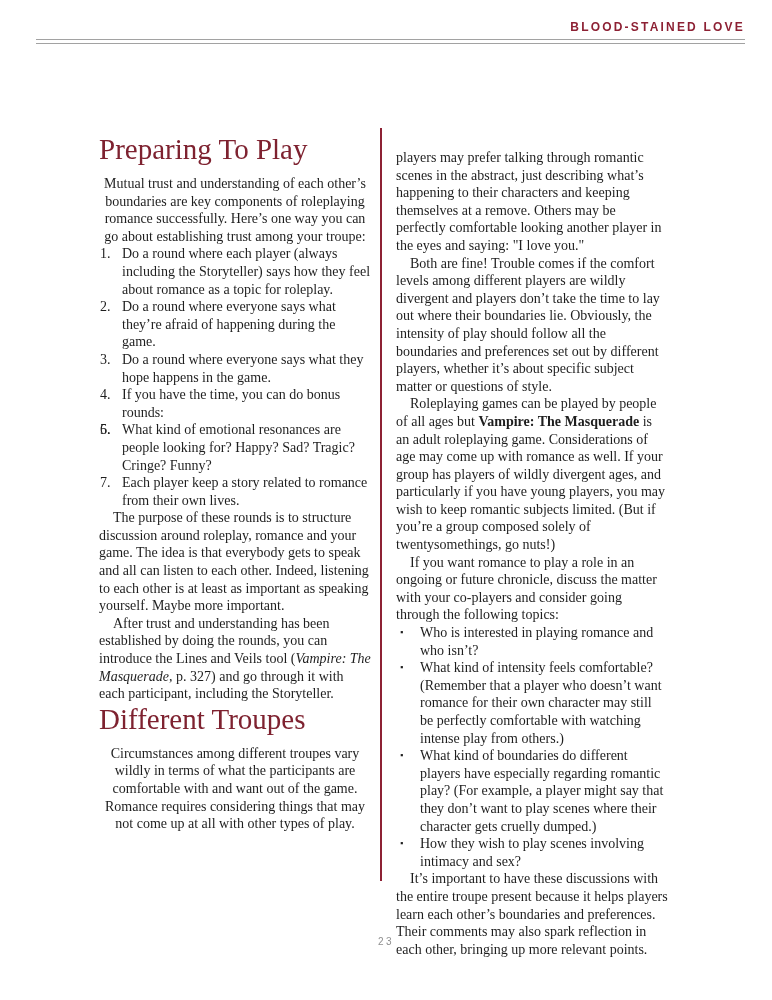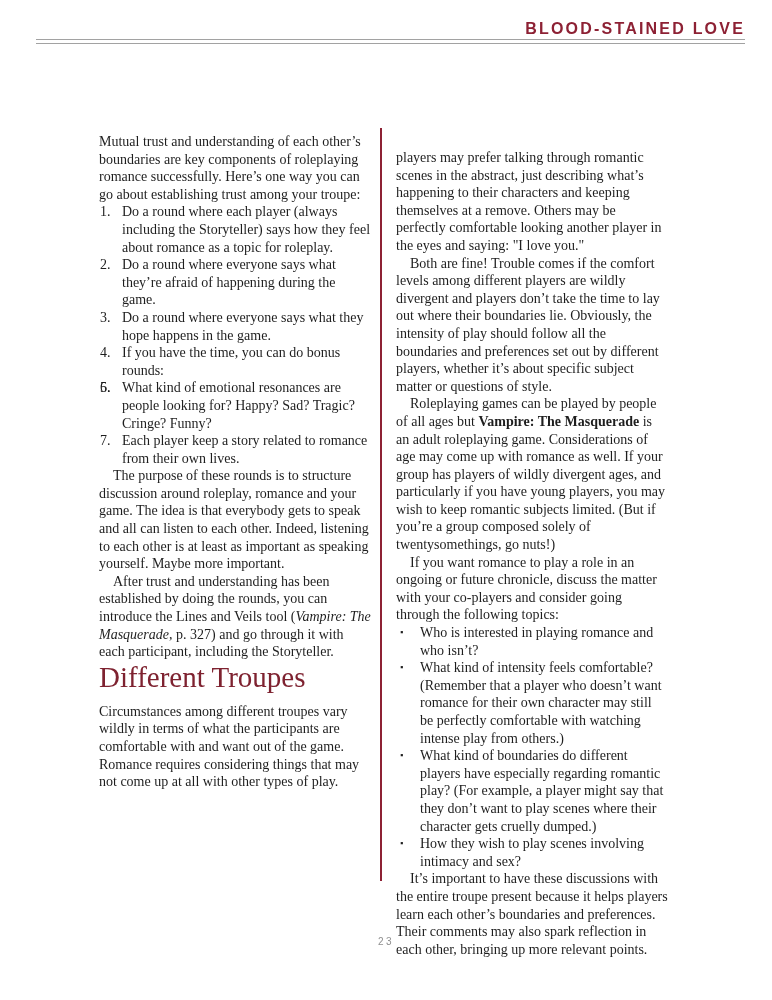--- a/index.html
+++ b/index.html
@@ -2,39 +2,39 @@
 <html><head>
 <meta charset="utf-8">
 <style>
   html,body { margin:0; padding:0; background:#ffffff; }
   .page {
     position:relative; width:772px; height:1000px; background:#ffffff;
     font-family:"Liberation Serif", serif; color:#1e1e1e; overflow:hidden;
   }
   .header-title {
     position:absolute; top:20px; right:27px;
-    font-family:"Liberation Sans", sans-serif; font-size:16px; font-weight:bold;
+    font-family:"Liberation Sans", sans-serif; font-size:12px; font-weight:bold;
     letter-spacing:2.2px; color:#8d2134; white-space:nowrap;
   }
   .header-rule {
     position:absolute; top:39px; left:36px; width:709px; height:3px;
     border-top:1px solid #a2a2a2; border-bottom:1px solid #a2a2a2;
   }
   .column { position:absolute; width:272px; font-size:14px; line-height:17.6px; }
   .col-left  { left:99px;  top:133px; }
   .col-right { left:396px; top:149px; }
   .divider {
     position:absolute; left:380px; top:128px; width:1.5px; height:753px;
     background:#8d2134;
   }
   .section-heading {
     font-size:29px; line-height:33px; font-weight:normal; color:#7e2230;
     margin:0 0 9px 0; font-family:"Liberation Serif", serif;
   }
-  .section-heading + * { margin-top:0; }
+  .section-heading + * { margin-top:0;text-align:center; }
   .col-left .section-heading:not(:first-child) { margin-top:0; }
   p { margin:0; }
   p.indent { text-indent:14px; }
   .italic { font-style:italic; }
   .bold { font-weight:bold; }
   .ordered-list, .bullet-list { margin:0; }
   .list-item { position:relative; }
   .olist-item { padding-left:23px; }
   .olist-item .marker { position:absolute; left:1px; }
   .blist-item { padding-left:24px; }
@@ -46,20 +46,21 @@
   }
 </style>
 </head>
 <body>
 
 <div class="page">
   <div class="header-title">BLOOD-STAINED LOVE</div>
   <div class="header-rule"></div>
 
   <div class="column col-left" id="col-left">
+      <h2 class="section-heading">Preparing To Play</h2>
       <p><span>Mutual trust and understanding of each other’s boundaries are key components of roleplaying romance successfully. Here’s one way you can go about establishing trust among your troupe:</span></p>
       <div class="ordered-list">
         <div class="list-item olist-item"><span class="marker">1.</span><span>Do a round where each player (always including the Storyteller) says how they feel about romance as a topic for roleplay.</span></div>
         <div class="list-item olist-item"><span class="marker">2.</span><span>Do a round where everyone says what they’re afraid of happening during the game.</span></div>
         <div class="list-item olist-item"><span class="marker">3.</span><span>Do a round where everyone says what they hope happens in the game.</span></div>
         <div class="list-item olist-item"><span class="marker">4.</span><span>If you have the time, you can do bonus rounds:</span></div>
         <div class="list-item olist-item"><span class="marker">5.</span></div>
         <div class="list-item olist-item"><span class="marker">6.</span><span>What kind of emotional resonances are people looking for? Happy? Sad? Tragic? Cringe? Funny?</span></div>
         <div class="list-item olist-item"><span class="marker">7.</span><span>Each player keep a story related to romance from their own lives.</span></div>
       </div>

